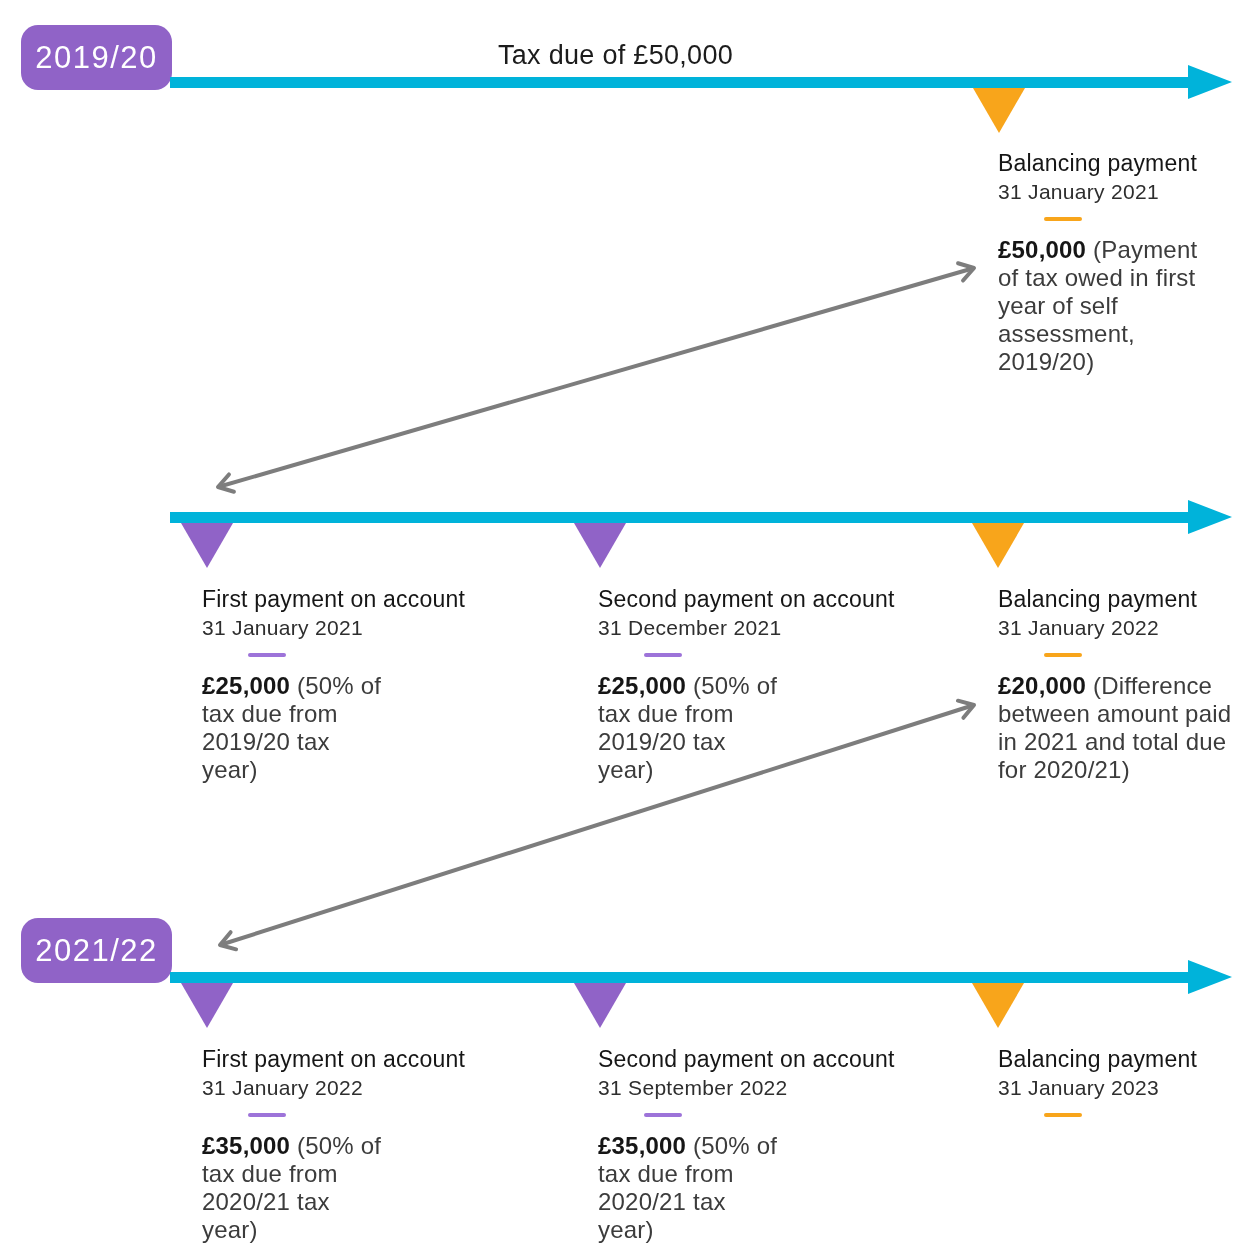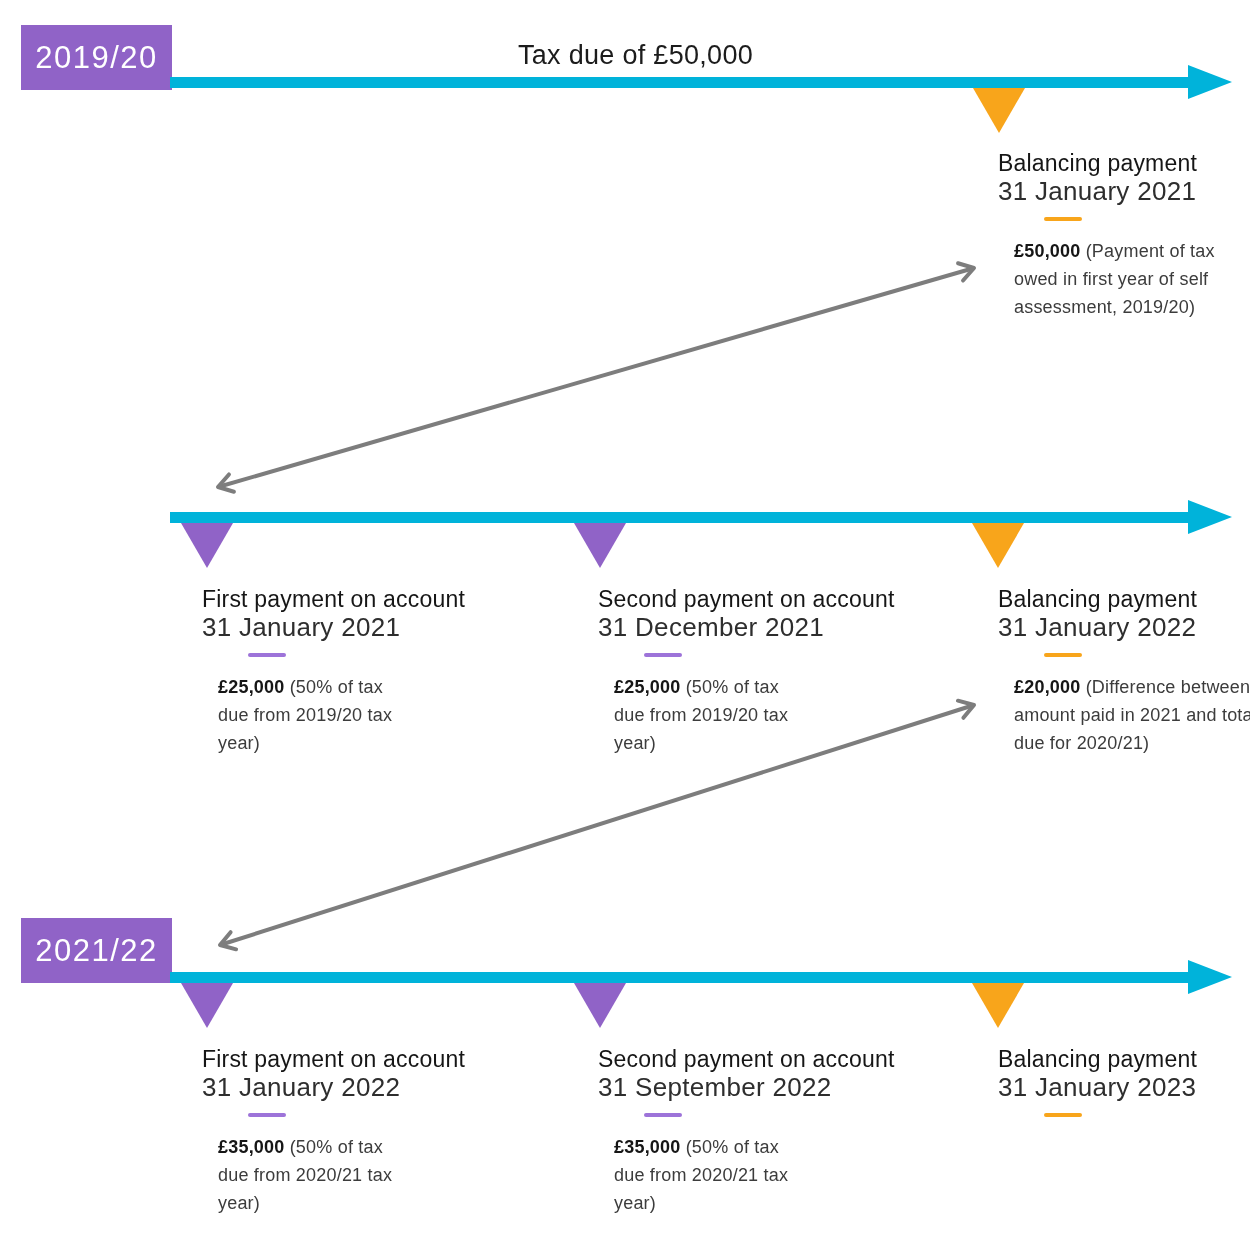--- a/index.html
+++ b/index.html
@@ -17,59 +17,59 @@
   .canvas{
     position:relative;width:1250px;height:1250px;background:var(--bg);
     overflow:hidden;
     font-family:"Liberation Sans","DejaVu Sans",sans-serif;
     color:var(--body);
   }
   .year-badge{
     position:absolute;left:21px;width:151px;height:65px;
     background:var(--purple);color:#fff;
     display:flex;align-items:center;justify-content:center;
-    font-size:31px;letter-spacing:1.5px;
+    font-size:31px;letter-spacing:1.5px;border-radius:17px;
   }
   .tl-line{
     position:absolute;left:170px;width:1021px;height:11px;
     background:var(--cyan);
   }
   .tl-arrowhead{
     position:absolute;left:1188px;width:0;height:0;
     border-left:44px solid var(--cyan);
     border-top:17px solid transparent;
     border-bottom:17px solid transparent;
   }
   .row-title{
-    position:absolute;left:428px;width:415px;text-align:center;
+    position:absolute;left:408px;width:415px;text-align:center;
     font-size:27px;color:#1c1c1c;letter-spacing:0.3px;
   }
   .marker{
     position:absolute;width:0;height:0;
     border-left:26px solid transparent;
     border-right:26px solid transparent;
     border-top:45px solid var(--purple);
   }
   .marker.bal{border-top-color:var(--orange);}
   .event{position:absolute;}
   .event-name{
     font-size:23px;font-weight:400;color:var(--heading);
     letter-spacing:0.2px;line-height:27px;margin:0;white-space:nowrap;
   }
   .event-date{
-    font-size:26px;color:var(--date);margin-top:3px;line-height:23px;
+    font-size:21px;color:var(--date);margin-top:3px;line-height:23px;
     letter-spacing:0.3px;
   }
   .event-underline{
     width:38px;height:4px;border-radius:2px;
     margin:14px 0 15px 46px;background:var(--purple_underline);
   }
   .event-underline.bal{background:var(--orange);}
   .event-amount{
-    margin:16px;font-size:18px;line-height:28px;color:var(--body);
+    margin:0;font-size:24px;line-height:28px;color:var(--body);
     letter-spacing:0.2px;
   }
   .event-amount strong{color:var(--heading);font-weight:700;}
   .connectors{position:absolute;left:0;top:0;pointer-events:none;}
 </style>
 </head>
 <body>
 
 <div class="canvas">
 

